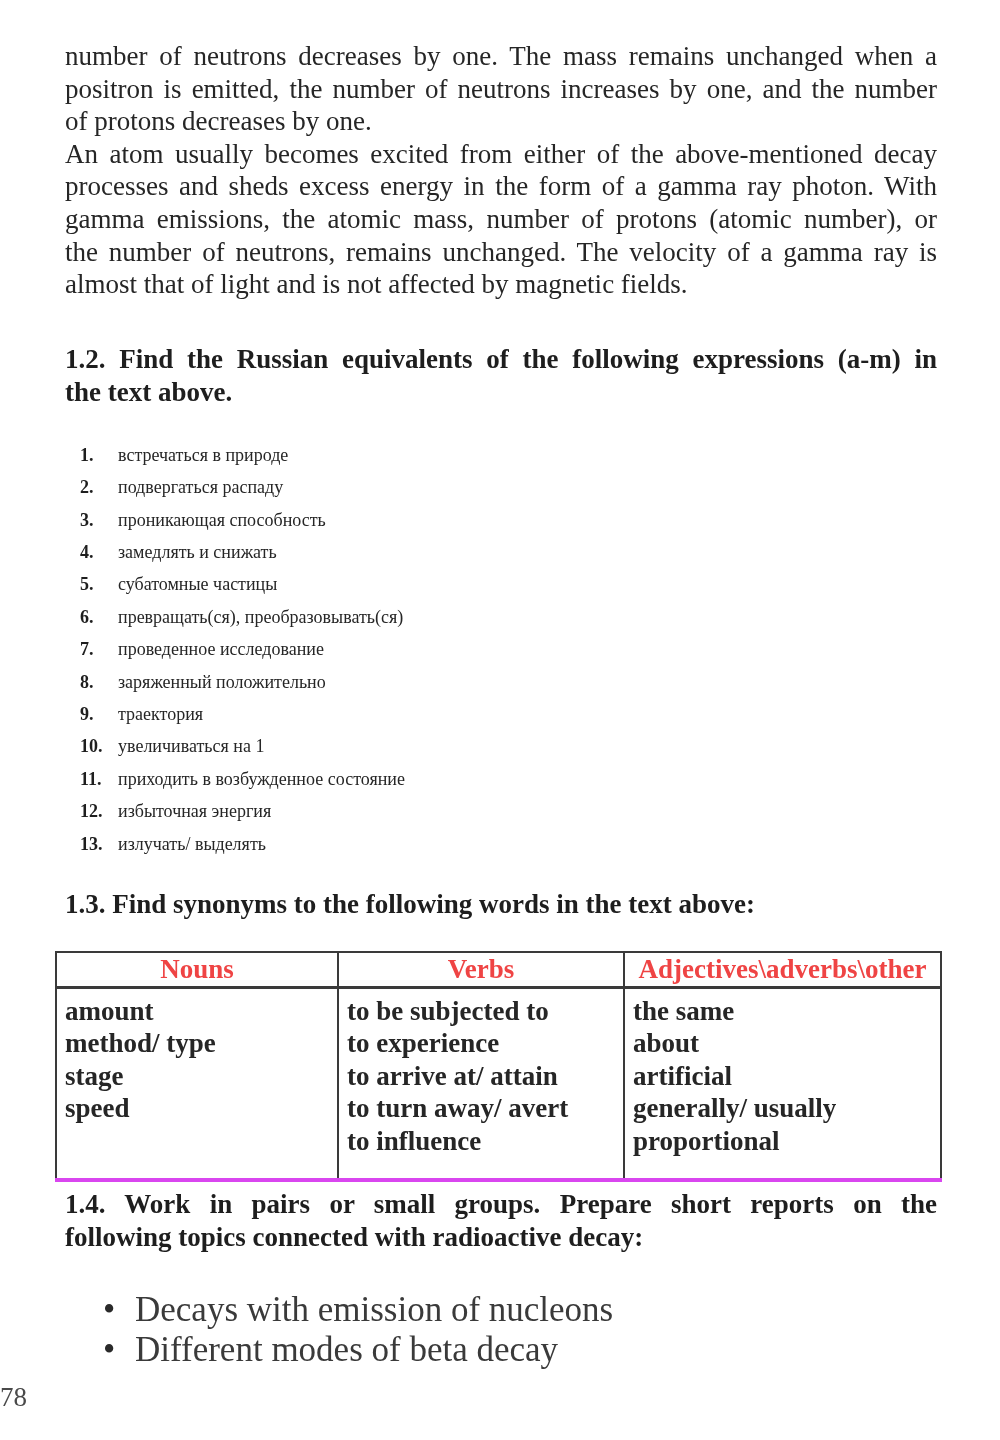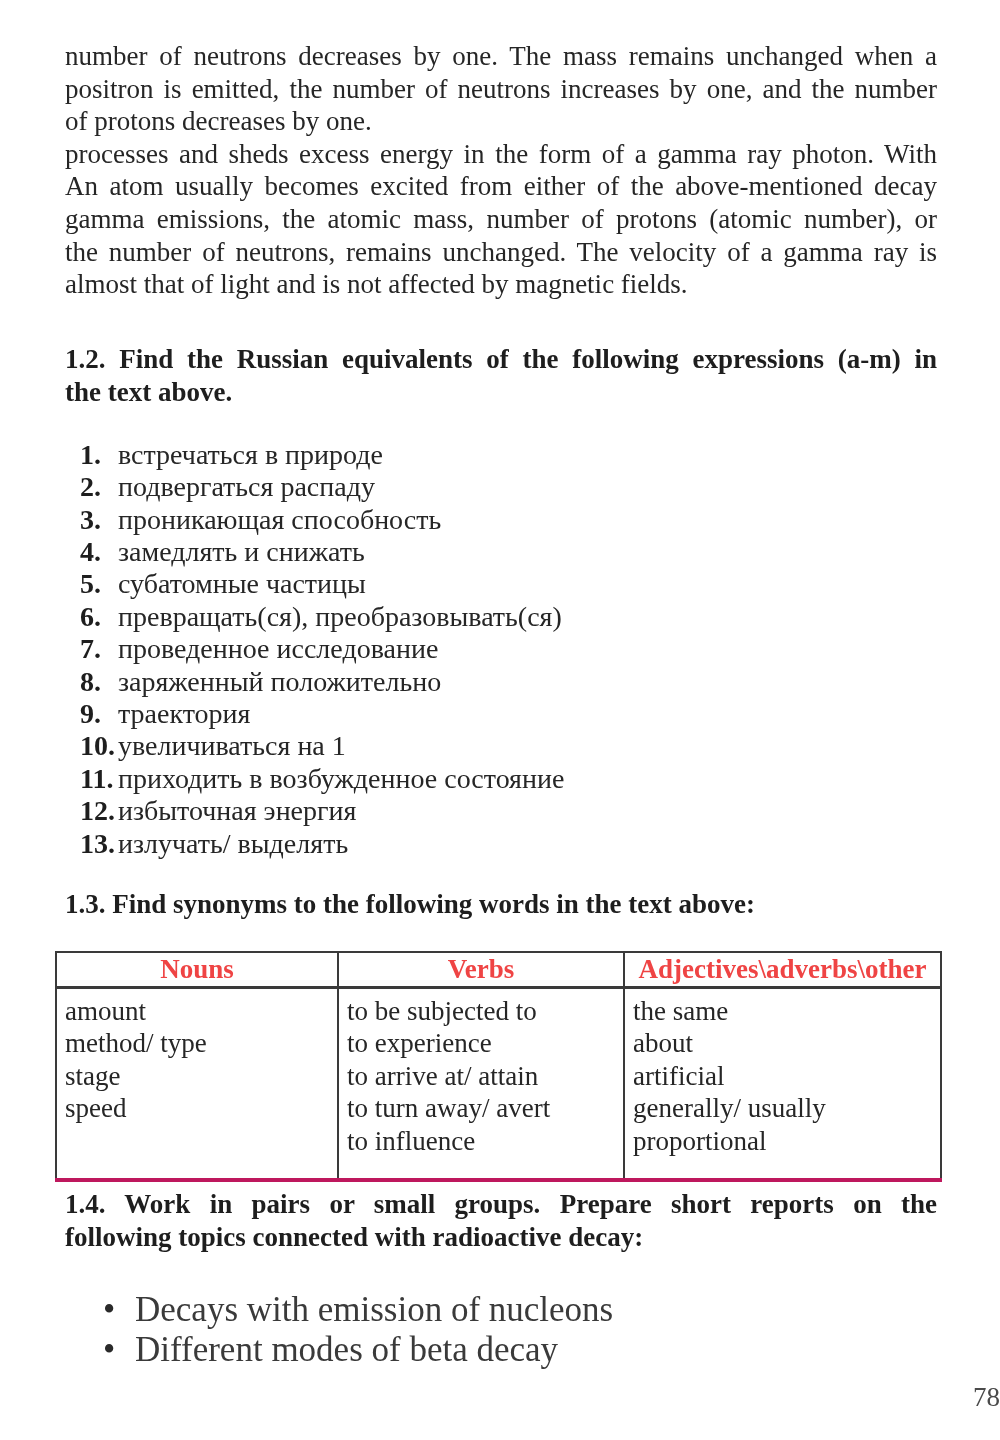--- a/index.html
+++ b/index.html
@@ -13,64 +13,64 @@
 
   .para { font-size:27px; line-height:32.6px; }
   .ln { white-space:nowrap; text-align:justify; text-align-last:justify; }
   .ln.end { text-align-last:left; }
 
   .heading { font-weight:bold; font-size:27px; line-height:33px; color:#1e1e1e; }
   .h12 { margin-top:42px; }
   .h13 { margin-top:28px; }
   .h14 { margin-top:6px; }
 
-  .vlist { margin-top:30px; padding-left:15px; font-size:28px; line-height:32.4px; }
+  .vlist { margin-top:30px; padding-left:15px; font-size:18px; line-height:32.4px; }
   .vitem { white-space:nowrap; }
   .vnum { display:inline-block; min-width:38px; font-weight:bold; color:#1e1e1e; }
 
   table.syn {
     margin-top:30px; margin-left:-10px; width:885px;
     border-collapse:collapse; table-layout:fixed; font-size:27px;
   }
   table.syn th {
     border:2px solid #3a3a3a; border-bottom:3px solid #3a3a3a;
     height:35px; font-weight:bold; text-align:center; padding:0 2px;
     color:#ef4444; white-space:nowrap;
   }
   table.syn td {
     border:2px solid #3a3a3a; vertical-align:top;
     padding:6px 8px 20px 8px; height:193px;
   }
-  table.syn tr.body td { border-bottom:4px solid #be185d; }
+  table.syn tr.body td { border-bottom:4px solid #d946ef;font-weight:bold; }
   table.syn td div { line-height:32.5px; white-space:nowrap; }
 
   .topics { margin-top:36px; padding-left:38px; font-size:35px; color:#3a3a3a; }
   .topic { line-height:40px; white-space:nowrap; }
   .blt { display:inline-block; width:32px; color:#2a2a2a; }
 
   .pagenum {
     position:absolute; top:1382px; left:0; width:1000px;
-    text-align:right; font-size:27px; color:#4a4a4a;
+    text-align:left; font-size:27px; color:#4a4a4a;
   }
 </style>
 </head>
 <body>
 
 <div class="page">
   <div class="content">
 
     <div class="para">
       <div class="ln">number of neutrons decreases by one. The mass remains unchanged when a</div>
       <div class="ln">positron is emitted, the number of neutrons increases by one, and the number</div>
       <div class="ln end">of protons decreases by one.</div>
     </div>
 
     <div class="para">
+      <div class="ln">An atom usually becomes excited from either of the above-mentioned decay</div>
       <div class="ln">processes and sheds excess energy in the form of a gamma ray photon. With</div>
-      <div class="ln">An atom usually becomes excited from either of the above-mentioned decay</div>
       <div class="ln">gamma emissions, the atomic mass, number of protons (atomic number), or</div>
       <div class="ln">the number of neutrons, remains unchanged. The velocity of a gamma ray is</div>
       <div class="ln end">almost that of light and is not affected by magnetic fields.</div>
     </div>
 
     <div class="heading h12">
       <div class="ln">1.2. Find the Russian equivalents of the following expressions (a-m) in</div>
       <div class="ln end">the text above.</div>
     </div>
 

